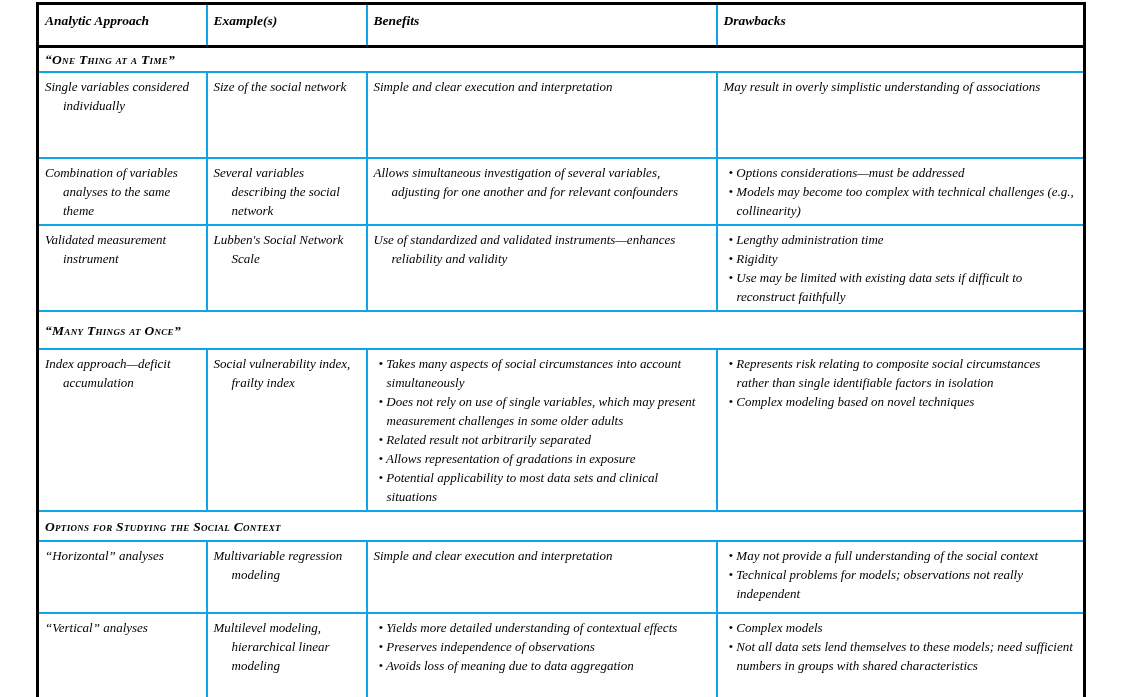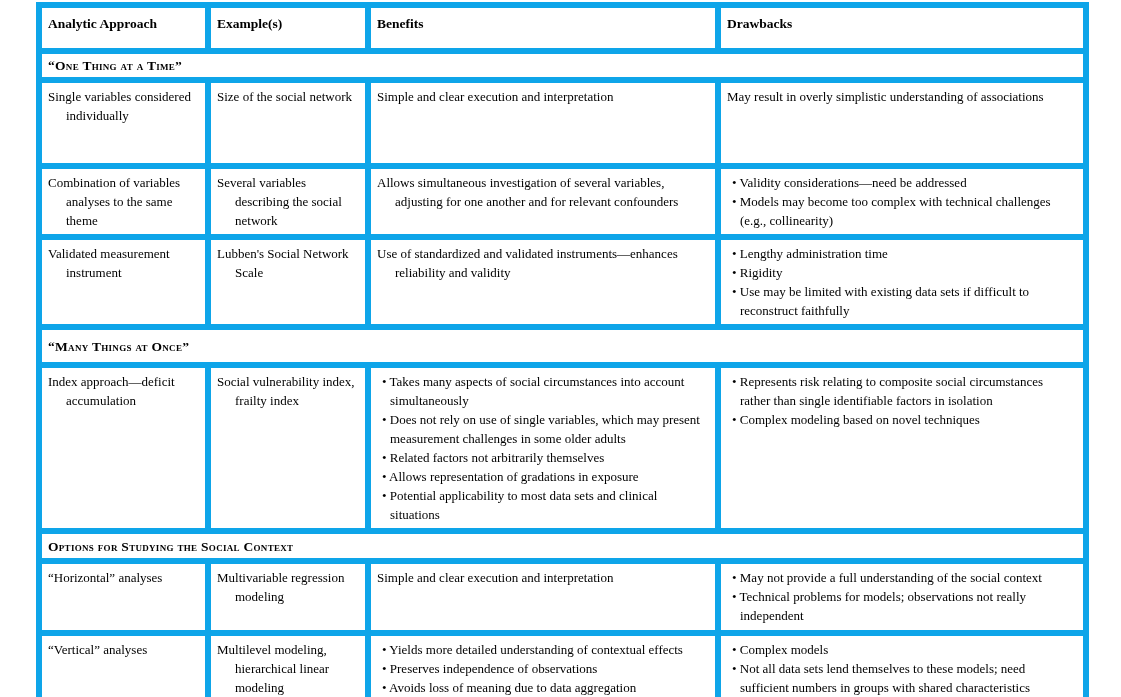--- a/index.html
+++ b/index.html
@@ -18,27 +18,28 @@
     box-sizing: border-box;
     padding: 2px 0 0 36px;
   }
   table.approaches {
     border-collapse: collapse;
     table-layout: fixed;
     width: 1047px;
     border: 3px solid #000;
   }
   th, td {
-    border: 6px solid #0ea5e9;
+    border: 2px solid #0ea5e9;
     vertical-align: top;
     text-align: left;
     padding: 4px 7px 4px 6px;
     font-size: 13px;
     line-height: 19px;
     word-wrap: break-word;
+    font-style: italic;
   }
   thead th {
     font-weight: bold;
     height: 30px;
     padding-top: 6px;
     border-bottom: 3px solid #000;
     font-size: 13.5px;
   }
   td.section {
     font-weight: bold;
@@ -108,21 +109,21 @@
           <td>
             <div class="hang">Combination of variables analyses to the same theme</div>
           </td>
           <td>
             <div class="hang">Several variables describing the social network</div>
           </td>
           <td>
             <div class="hang">Allows simultaneous investigation of several variables, adjusting for one another and for relevant confounders</div>
           </td>
           <td>
-            <div class="bullet">• Validity considerations—need be addressed</div>
+            <div class="bullet">• Options considerations—must be addressed</div>
             <div class="bullet">• Models may become too complex with technical challenges (e.g., collinearity)</div>
           </td>
         </tr>
         <tr>
           <td>
             <div class="hang">Validated measurement instrument</div>
           </td>
           <td>
             <div class="hang">Lubben's Social Network Scale</div>
           </td>
@@ -141,21 +142,21 @@
         <tr>
           <td>
             <div class="hang">Index approach—deficit accumulation</div>
           </td>
           <td>
             <div class="hang">Social vulnerability index, frailty index</div>
           </td>
           <td>
             <div class="bullet">• Takes many aspects of social circumstances into account simultaneously</div>
             <div class="bullet">• Does not rely on use of single variables, which may present measurement challenges in some older adults</div>
-            <div class="bullet">• Related factors not arbitrarily themselves</div>
+            <div class="bullet">• Related result not arbitrarily separated</div>
             <div class="bullet">• Allows representation of gradations in exposure</div>
             <div class="bullet">• Potential applicability to most data sets and clinical situations</div>
           </td>
           <td>
             <div class="bullet">• Represents risk relating to composite social circumstances rather than single identifiable factors in isolation</div>
             <div class="bullet">• Complex modeling based on novel techniques</div>
           </td>
         </tr>
         <tr>
           <td colspan="4" class="section">Options for Studying the Social Context</td>

